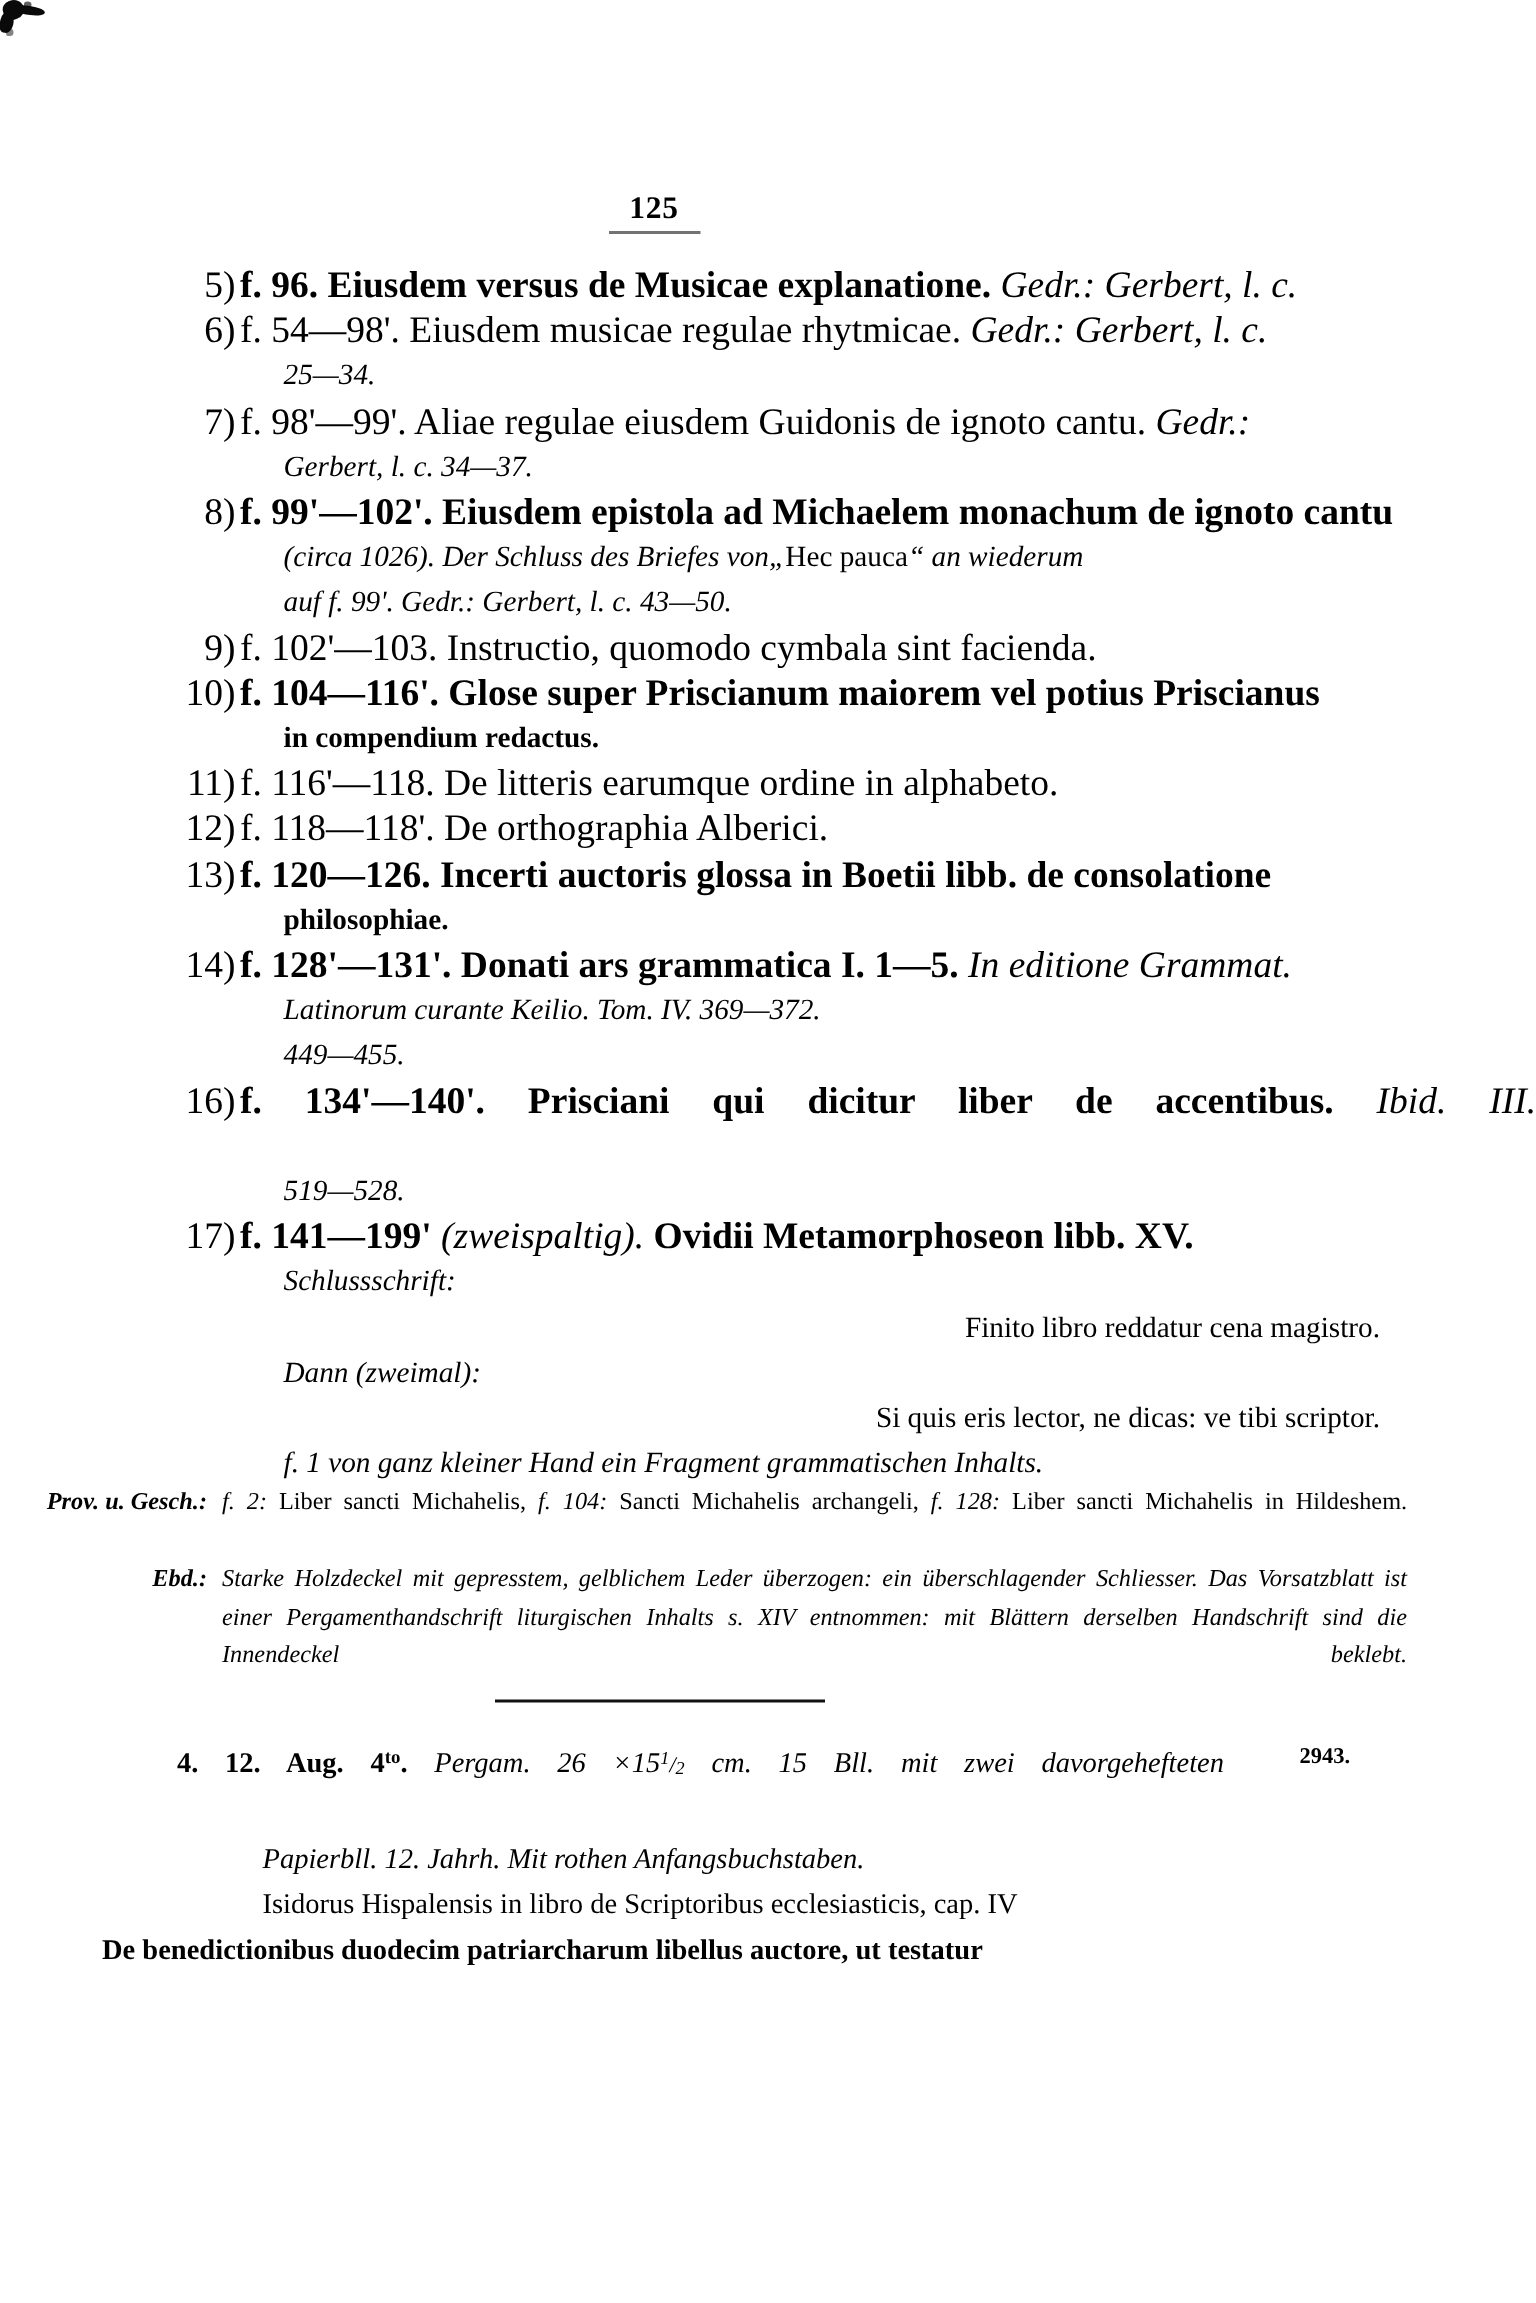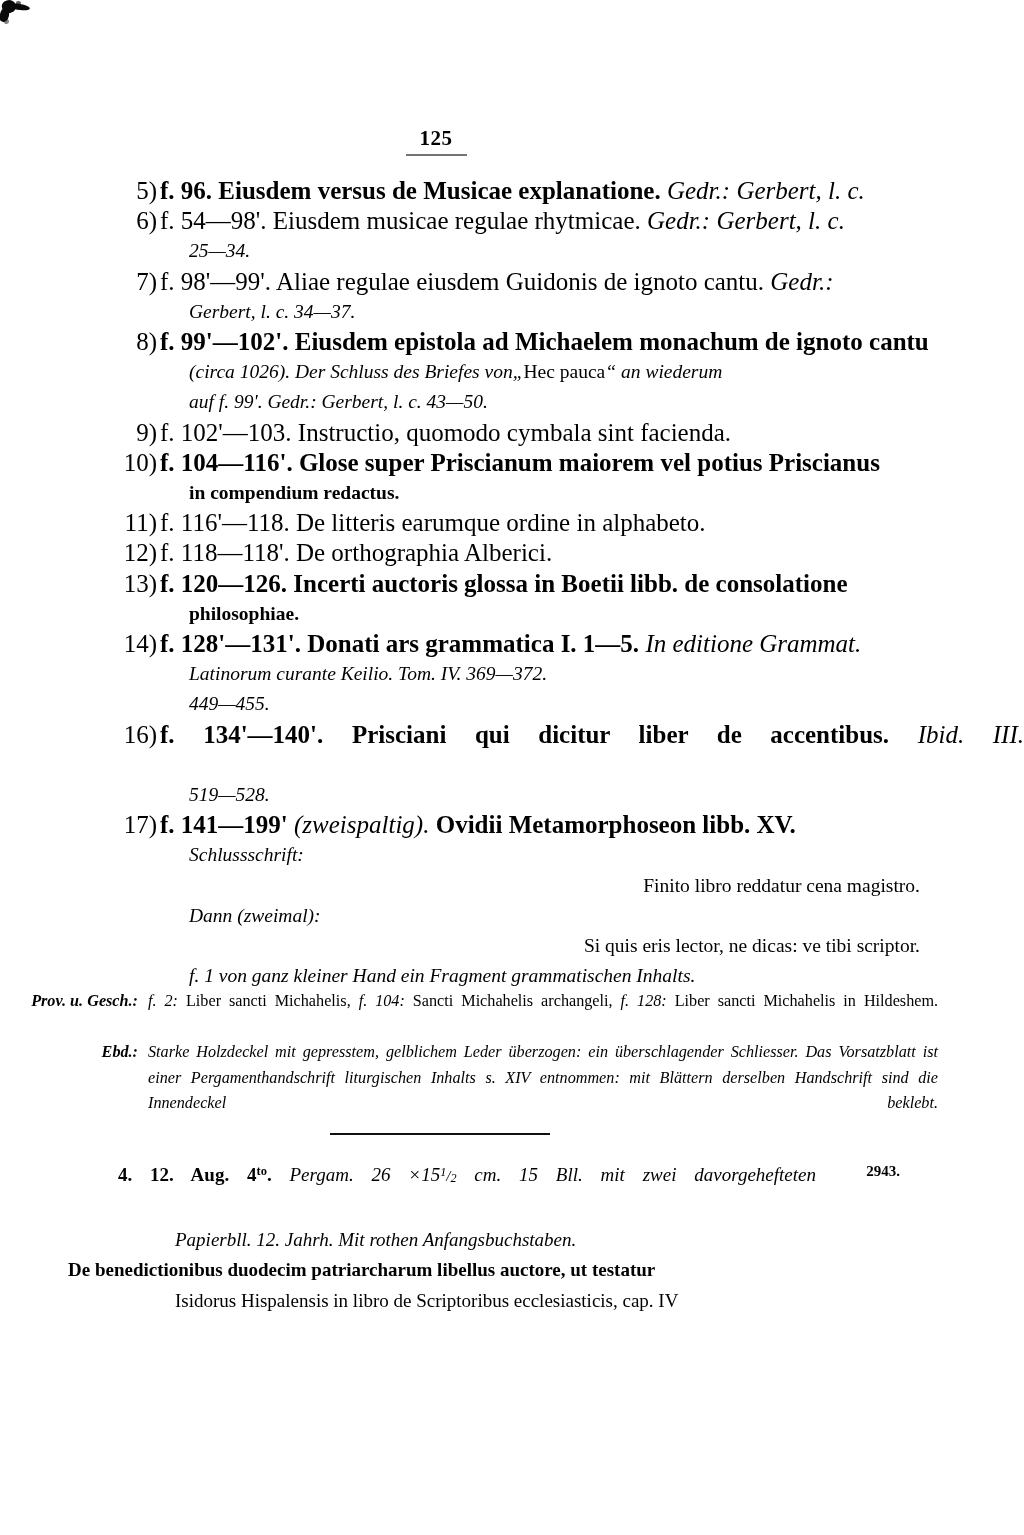--- a/index.html
+++ b/index.html
@@ -308,19 +308,19 @@
 
 <div id="record">
   <div class="rec-line head">
     <b>4. 12. Aug. 4</b><sup class="ord">to</sup><b>.</b>
     <i>Pergam. 26 </i><i>×</i><i>15</i><i class="frac"><sup>1</sup>/<sub>2</sub></i><i> cm. 15 Bll. mit zwei davorgehefteten</i>
     <span class="rec-num">2943.</span>
   </div>
   <div class="rec-line indent1">
     <i>Papierbll. 12. Jahrh. Mit rothen Anfangsbuchstaben.</i>
   </div>
+  <div class="rec-line title2">
+    <span>Isidorus Hispalensis in libro de Scriptoribus ecclesiasticis, cap. IV</span>
+  </div>
   <div class="rec-line title">
     <span>De benedictionibus duodecim patriarcharum libellus auctore, ut testatur</span>
   </div>
-  <div class="rec-line title2">
-    <span>Isidorus Hispalensis in libro de Scriptoribus ecclesiasticis, cap. IV</span>
-  </div>
 </div>
 
 </body></html>

